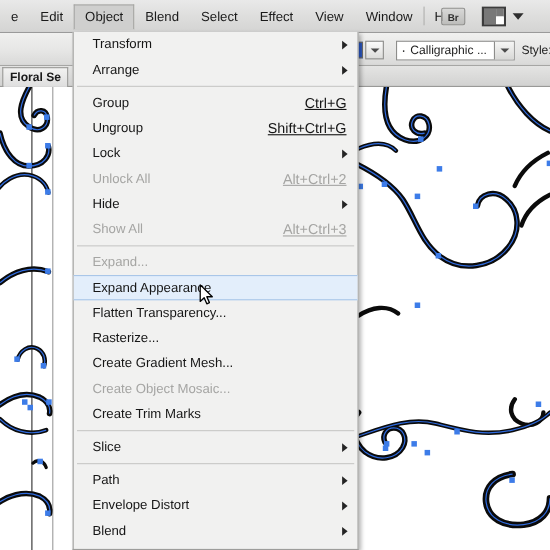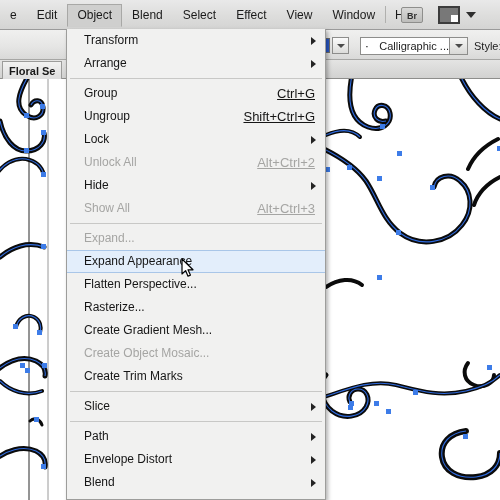--- a/index.html
+++ b/index.html
@@ -140,21 +140,21 @@
     width: 12px;
     text-align: center;
     font-size: 13px;
     color: #202020;
     line-height: 10px;
   }
   .brush-label {
     flex: 1;
     font-size: 11px;
     color: #1d1d1d;
-    text-align: right;
+    text-align: left;
     white-space: nowrap;
     overflow: hidden;
   }
   .brush-arrow {
     width: 17px; height: 16px;
     border-left: 1px solid #8d8d8b;
     background: linear-gradient(to bottom,#f6f6f5,#d8d8d6);
     position: relative;
   }
   .cb-style-label {
@@ -418,21 +418,21 @@
       <div class="msep"></div>
       <div class="mi"><span>Group</span><span class="accel">Ctrl+G</span></div>
       <div class="mi"><span>Ungroup</span><span class="accel">Shift+Ctrl+G</span></div>
       <div class="mi"><span>Lock</span><span class="sub-arrow"></span></div>
       <div class="mi disabled"><span>Unlock All</span><span class="accel">Alt+Ctrl+2</span></div>
       <div class="mi"><span>Hide</span><span class="sub-arrow"></span></div>
       <div class="mi disabled"><span>Show All</span><span class="accel">Alt+Ctrl+3</span></div>
       <div class="msep"></div>
       <div class="mi disabled"><span>Expand...</span></div>
       <div class="mi selected"><span>Expand Appearance</span></div>
-      <div class="mi"><span>Flatten Perspective...</span></div>
+      <div class="mi"><span>Flatten Transparency...</span></div>
       <div class="mi"><span>Rasterize...</span></div>
       <div class="mi"><span>Create Gradient Mesh...</span></div>
       <div class="mi disabled"><span>Create Object Mosaic...</span></div>
       <div class="mi"><span>Create Trim Marks</span></div>
       <div class="msep"></div>
       <div class="mi"><span>Slice</span><span class="sub-arrow"></span></div>
       <div class="msep"></div>
       <div class="mi"><span>Path</span><span class="sub-arrow"></span></div>
       <div class="mi"><span>Envelope Distort</span><span class="sub-arrow"></span></div>
       <div class="mi"><span>Blend</span><span class="sub-arrow"></span></div>

